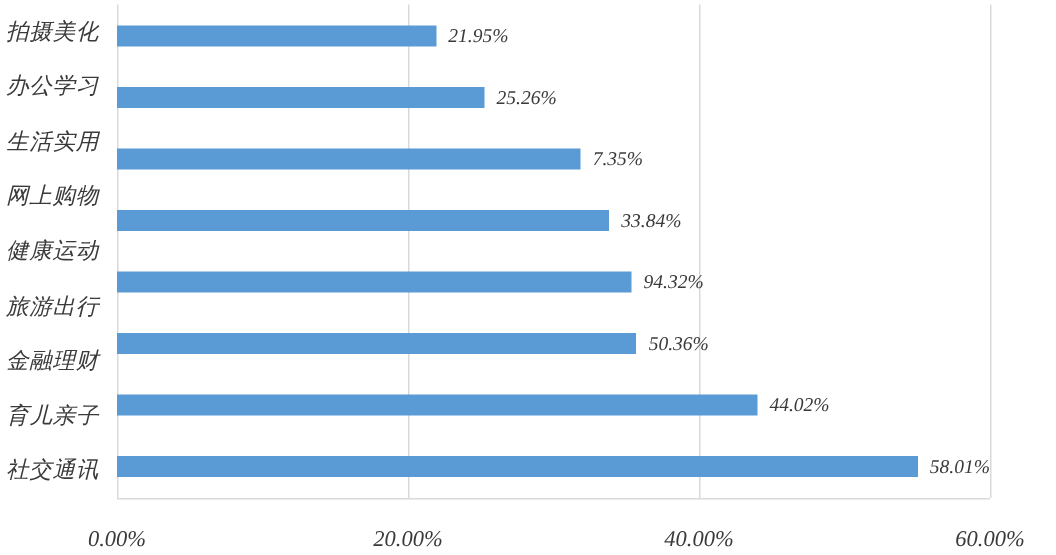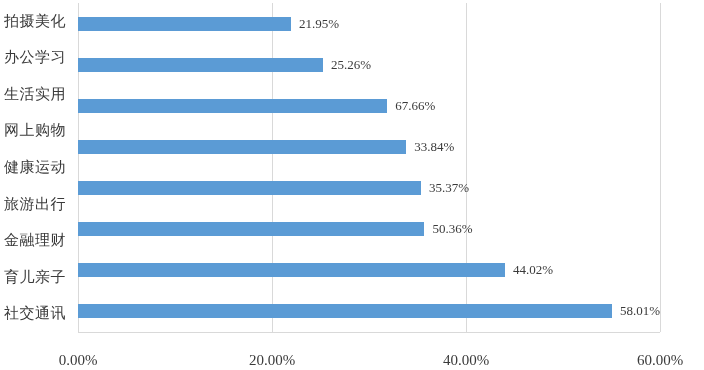--- a/index.html
+++ b/index.html
@@ -12,20 +12,21 @@
     height: 370px;
     font-family: "Liberation Serif", "DejaVu Serif", serif;
     overflow: hidden;
   }
 
   #chart-root {
     position: relative;
     width: 704px;
     height: 370px;
     background: #ffffff;
+    font-style: italic;
   }
 
   
   .cat-labels {
     position: absolute;
     left: 0;
     top: 3px;
     width: 72px;
     height: 329px;
     display: flex;
@@ -148,29 +149,29 @@
       <div class="bar-row">
         <div class="bar" style="width: 212.915px; background: rgb(91, 155, 213);"></div>
         <div class="bar-value">21.95%</div>
       </div>
       <div class="bar-row">
         <div class="bar" style="width: 245.022px; background: rgb(91, 155, 213);"></div>
         <div class="bar-value">25.26%</div>
       </div>
       <div class="bar-row">
         <div class="bar" style="width: 309.139px; background: rgb(91, 155, 213);"></div>
-        <div class="bar-value">67.66%</div>
+        <div class="bar-value">7.35%</div>
       </div>
       <div class="bar-row">
         <div class="bar" style="width: 328.248px; background: rgb(91, 155, 213);"></div>
         <div class="bar-value">33.84%</div>
       </div>
       <div class="bar-row">
         <div class="bar" style="width: 343.089px; background: rgb(91, 155, 213);"></div>
-        <div class="bar-value">35.37%</div>
+        <div class="bar-value">94.32%</div>
       </div>
       <div class="bar-row">
         <div class="bar" style="width: 346.484px; background: rgb(91, 155, 213);"></div>
         <div class="bar-value">50.36%</div>
       </div>
       <div class="bar-row">
         <div class="bar" style="width: 426.994px; background: rgb(91, 155, 213);"></div>
         <div class="bar-value">44.02%</div>
       </div>
       <div class="bar-row">

